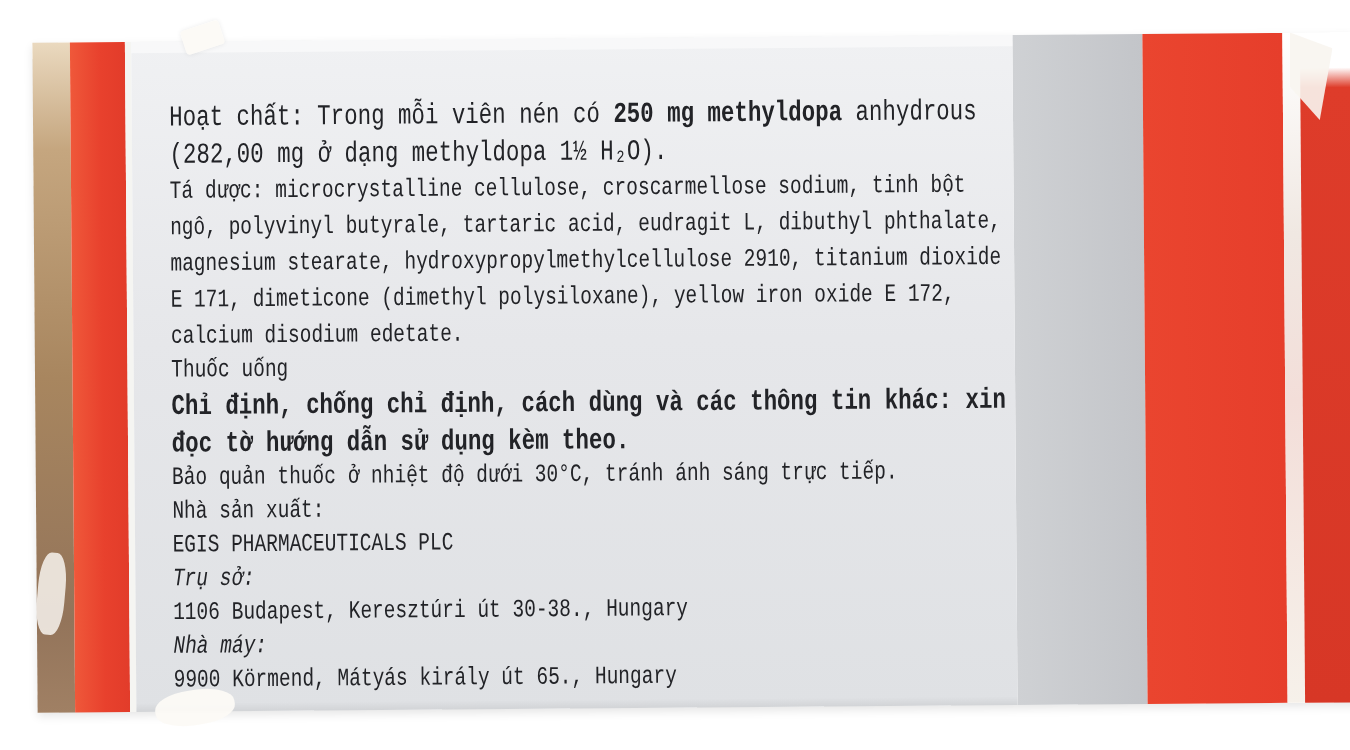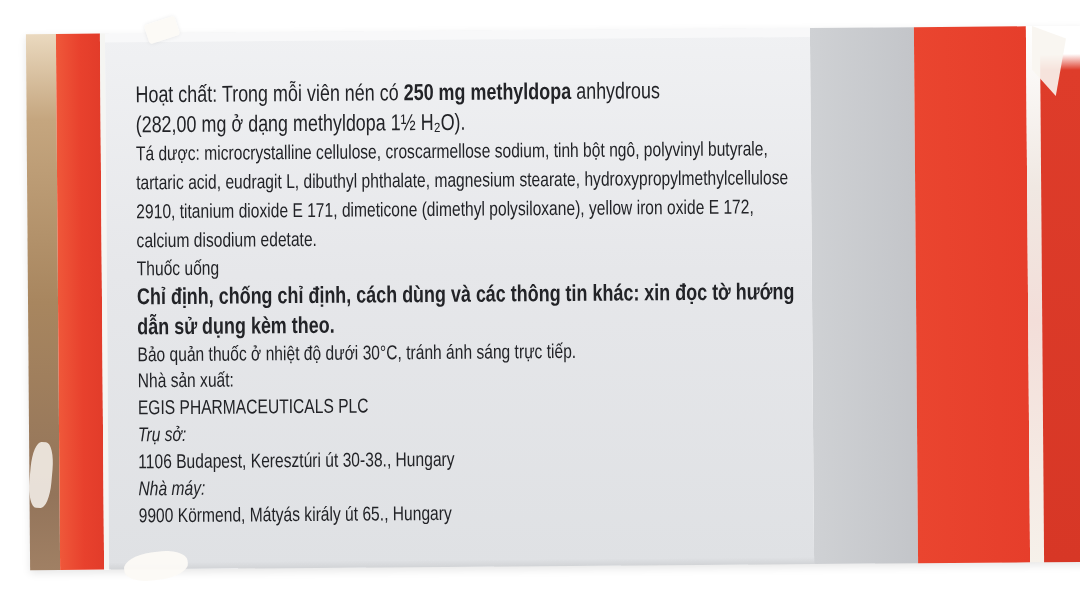--- a/index.html
+++ b/index.html
@@ -1,18 +1,18 @@
 <!DOCTYPE html>
 <html><head>
 <meta charset="utf-8">
 <style>
   html,body{margin:0;padding:0;background:#ffffff;}
   .stage{
     position:relative;width:1080px;height:600px;background:#ffffff;overflow:hidden;
-    font-family:Liberation Sans, sans-serif;
+    font-family:Liberation Mono, monospace;
   }
   .box{
     position:absolute;left:28px;top:30px;width:1058px;height:536px;
     display:flex;transform:rotate(-0.45deg);transform-origin:50% 50%;
     box-shadow:0 3px 8px rgba(0,0,0,0.10);
   }
   .edge-tan{width:30px;background:linear-gradient(180deg,#ead9bf 0%,#c5a67f 16%,#a8865f 50%,#93745a 86%,#a08064 100%);}
   .stripe-red-left{width:44px;background:linear-gradient(90deg,#ef583a 0%,#e8412d 55%,#e23c2a 100%);}
   .divider-white{width:5px;background:#f5f5f2;}
   .face{flex:1;position:relative;background:linear-gradient(180deg,#f0f1f3 0%,#e6e7ea 45%,#dfe1e4 100%);}

